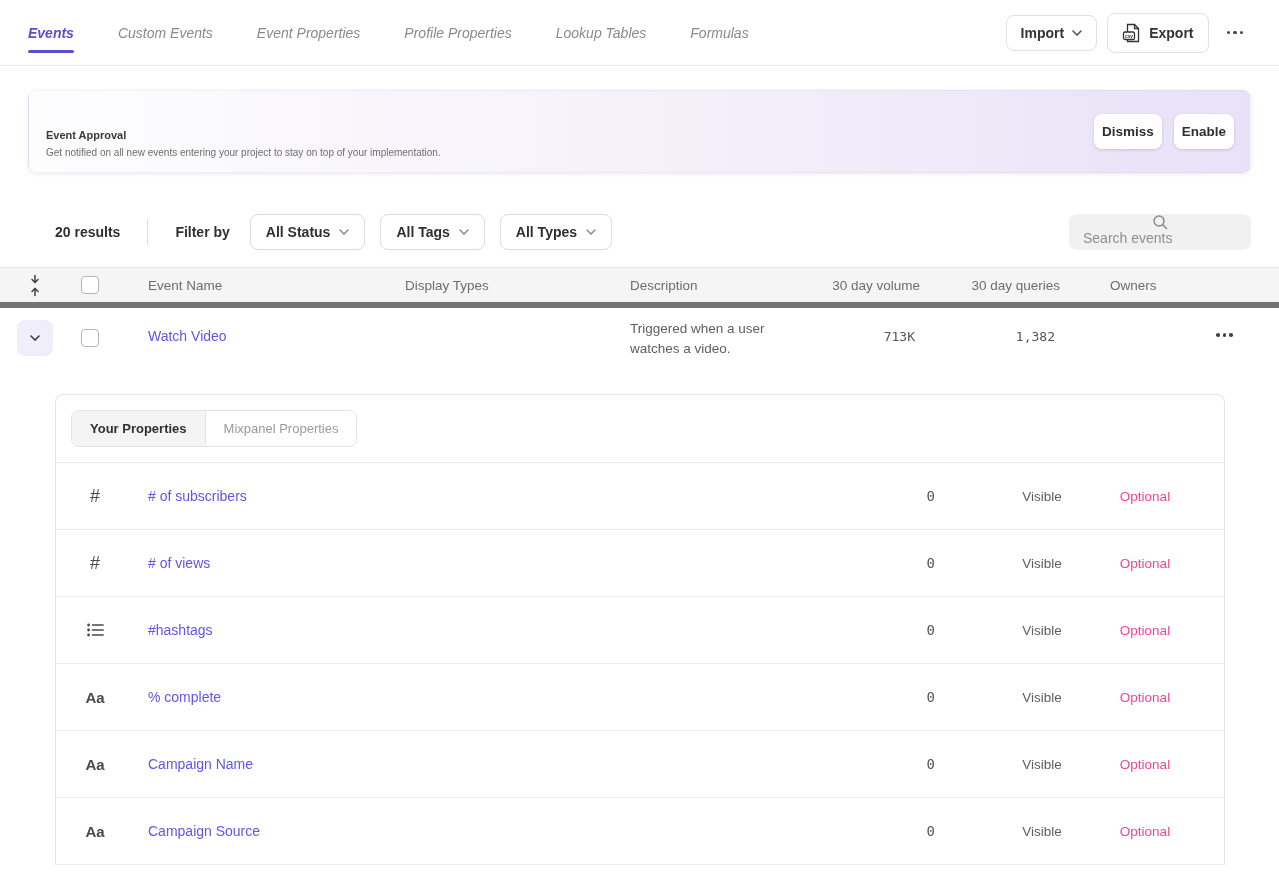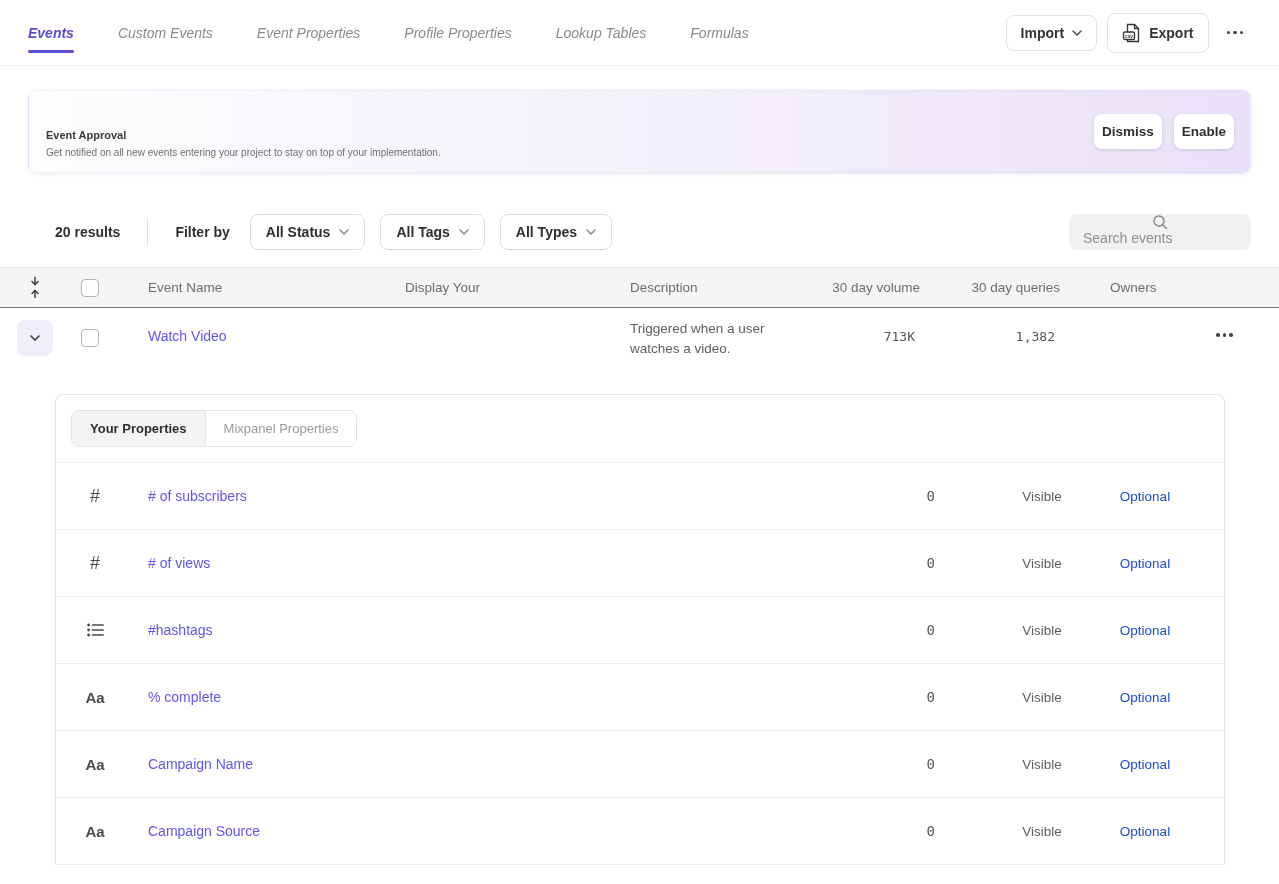--- a/index.html
+++ b/index.html
@@ -39,21 +39,21 @@
   .results-count{font-size:14px;font-weight:700;color:#2f2f2f;margin-left:27px;}
   .vdivider{width:1px;height:26px;background:#ddd;margin:0 27px;}
   .filter-by{font-size:14px;font-weight:700;color:#2f2f2f;margin-right:20px;}
   .dd{display:inline-flex;align-items:center;gap:9px;border:1px solid #dcdcdc;border-radius:8px;background:#fff;
     padding:9px 15px;font-size:14px;font-weight:600;color:#2f2f2f;margin-right:15px;cursor:pointer;font-family:inherit;}
   .dd .chev{opacity:.65;}
   .search{margin-left:auto;width:182px;height:36px;background:#f1f1f2;border-radius:8px;display:flex;align-items:center;padding:0 10px;flex-direction:column;}
   .search input{border:none;outline:none;background:transparent;font-size:14px;color:#3b3b3b;width:100%;margin-left:8px;font-family:inherit;}
   .search input::placeholder{color:#8f8f8f;}
   
-  .thead{margin-top:17px;height:41px;background:var(--header-bg);border-top:1px solid #e9e9e9;border-bottom:1px solid #737373;position:relative;}
+  .thead{margin-top:17px;height:41px;background:var(--header-bg);border-top:1px solid #e9e9e9;border-bottom:6px solid #737373;position:relative;}
   .th{position:absolute;top:0;height:100%;display:flex;align-items:center;font-size:13.5px;font-weight:500;color:#6d6d6d;white-space:nowrap;}
   .trow{height:61px;position:relative;}
   .chev-btn{position:absolute;left:17px;top:12px;width:36px;height:36px;border:none;border-radius:8px;background:var(--chev-bg);
     display:flex;align-items:center;justify-content:center;cursor:pointer;}
   .checkbox{width:18px;height:18px;border:1.5px solid #b5b5b5;border-radius:4px;background:#fff;cursor:pointer;}
   .link{color:var(--link);font-size:14px;text-decoration:none;cursor:pointer;}
   .num{font-family:"DejaVu Sans Mono", monospace;font-size:13px;color:#555;}
   .desc{font-size:13.5px;color:#5e5e5e;line-height:20px;width:172px;}
   .dots{display:flex;gap:3px;align-items:center;cursor:pointer;background:none;border:none;padding:4px;}
   .dots i{width:3.5px;height:3.5px;border-radius:50%;background:#444;display:block;}
@@ -64,21 +64,21 @@
   .seg{padding:10px 18px;font-size:13px;cursor:pointer;background:#fff;color:#9a9a9a;font-weight:500;border:none;font-family:inherit;}
   .seg.active{background:#f4f4f5;color:#2f2f2f;font-weight:700;border-right:1px solid #e3e3e3;}
   .prow{height:67px;position:relative;border-bottom:1px solid #ececec;}
   .ptype{position:absolute;left:22px;top:0;height:100%;width:34px;display:flex;align-items:center;justify-content:center;
     color:#4a4a4a;font-weight:600;font-size:16px;}
   .ptype.hash{font-size:18px;font-weight:500;}
   .ptype.aa{font-size:15px;}
   .pname{position:absolute;left:92px;top:50%;transform:translateY(-50%);}
   .pzero{position:absolute;left:779px;width:100px;text-align:right;top:50%;transform:translateY(-50%);font-size:14px;}
   .pvis{position:absolute;left:941px;width:90px;text-align:center;top:50%;transform:translateY(-50%);font-size:13.5px;color:#5e5e5e;}
-  .preq{position:absolute;left:1034px;width:110px;text-align:center;top:50%;transform:translateY(-50%);font-size:13.5px;color:#1d4ed8;}
+  .preq{position:absolute;left:1034px;width:110px;text-align:center;top:50%;transform:translateY(-50%);font-size:13.5px;color:#ec4899;}
 </style>
 </head>
 <body>
 
 <div class="topnav">
   <div class="tabs">
     <div class="tab active">Events</div>
     <div class="tab">Custom Events</div>
     <div class="tab">Event Properties</div>
     <div class="tab">Profile Properties</div>
@@ -159,21 +159,21 @@
           <path d="M4 5.5l3 3 3-3"></path>
         <line x1="7" y1="21.5" x2="7" y2="14.5"></line>
           <path d="M4 17.5l3-3 3 3"></path>
       </g>
     </svg>
   </div>
   <div class="th" style="left:81px;">
     <span class="checkbox"></span>
   </div>
   <div class="th" style="left:148px;">Event Name</div>
-  <div class="th" style="left:405px;">Display Your</div>
+  <div class="th" style="left:405px;">Display Types</div>
   <div class="th" style="left:630px;">Description</div>
   <div class="th" style="left:790px;width:130px;justify-content:flex-end;">30 day volume</div>
   <div class="th" style="left:930px;width:130px;justify-content:flex-end;">30 day queries</div>
   <div class="th" style="left:1110px;">Owners</div>
 </div>
 
 <div class="trow">
   <button class="chev-btn">
     <svg class="chev" viewBox="0 0 10 6">
         <path d="M1 1l4 4 4-4" fill="none" stroke="#3b3b3b" stroke-width="1.6" stroke-linecap="round"></path>

